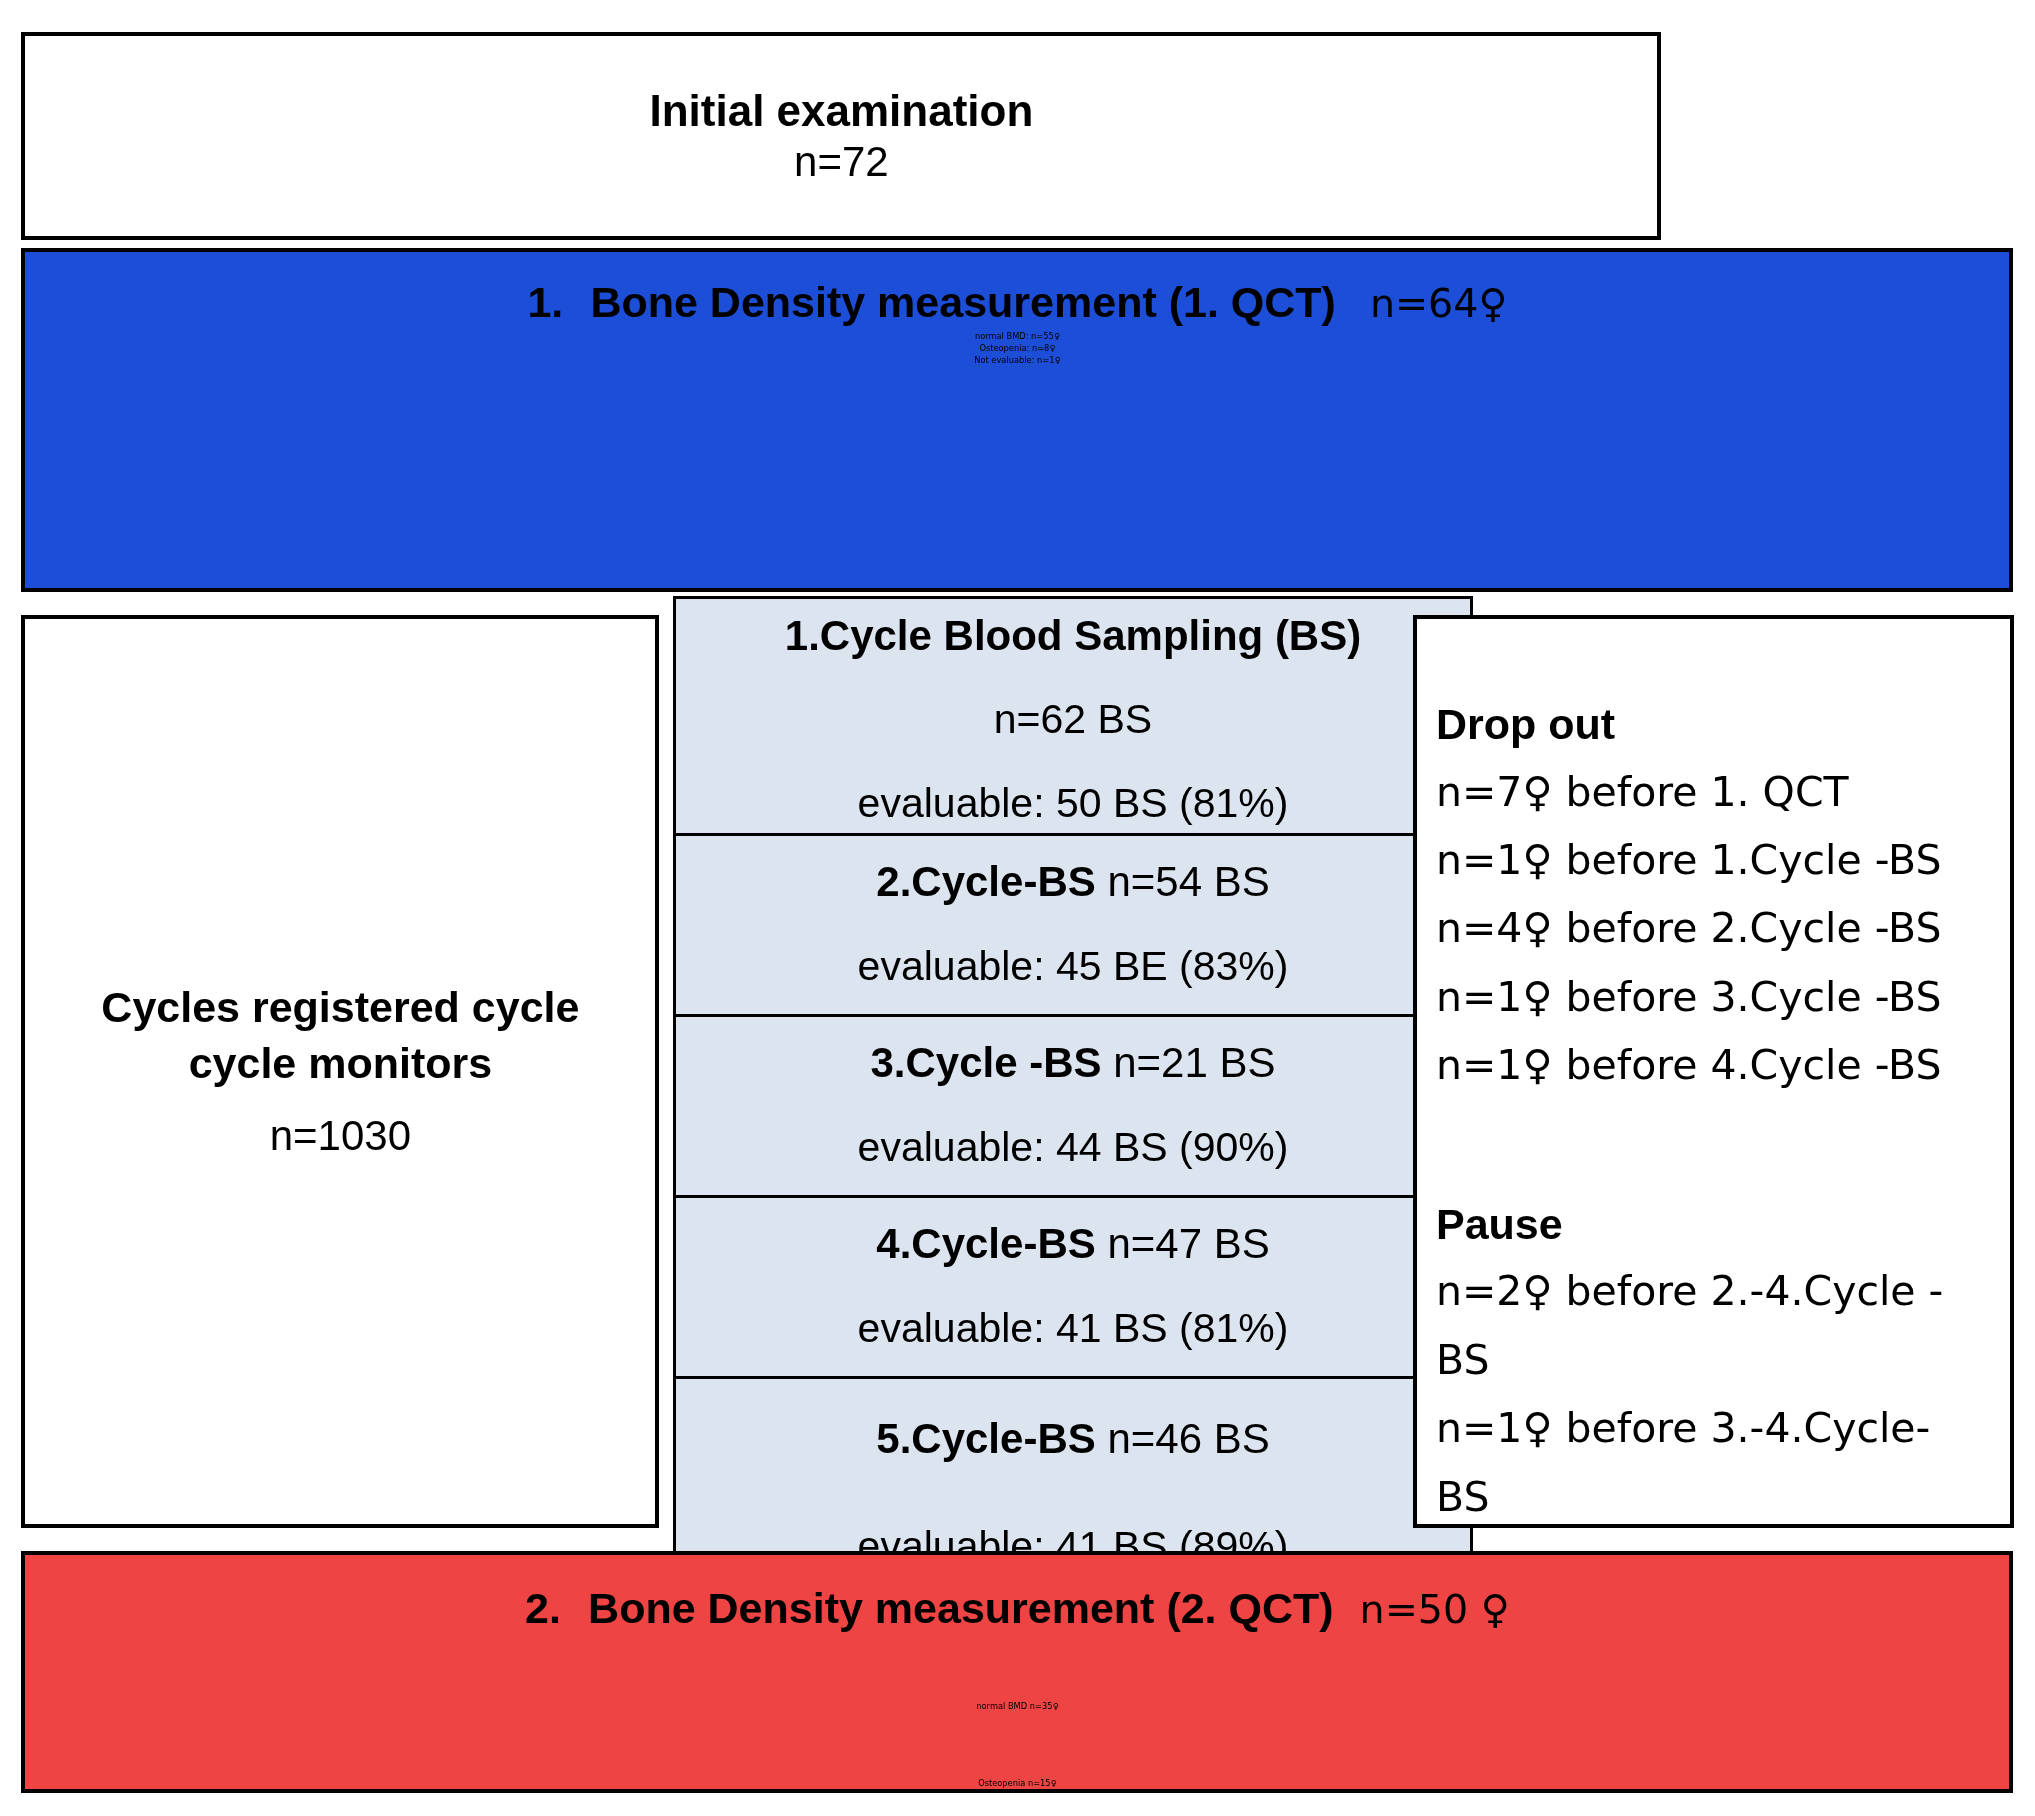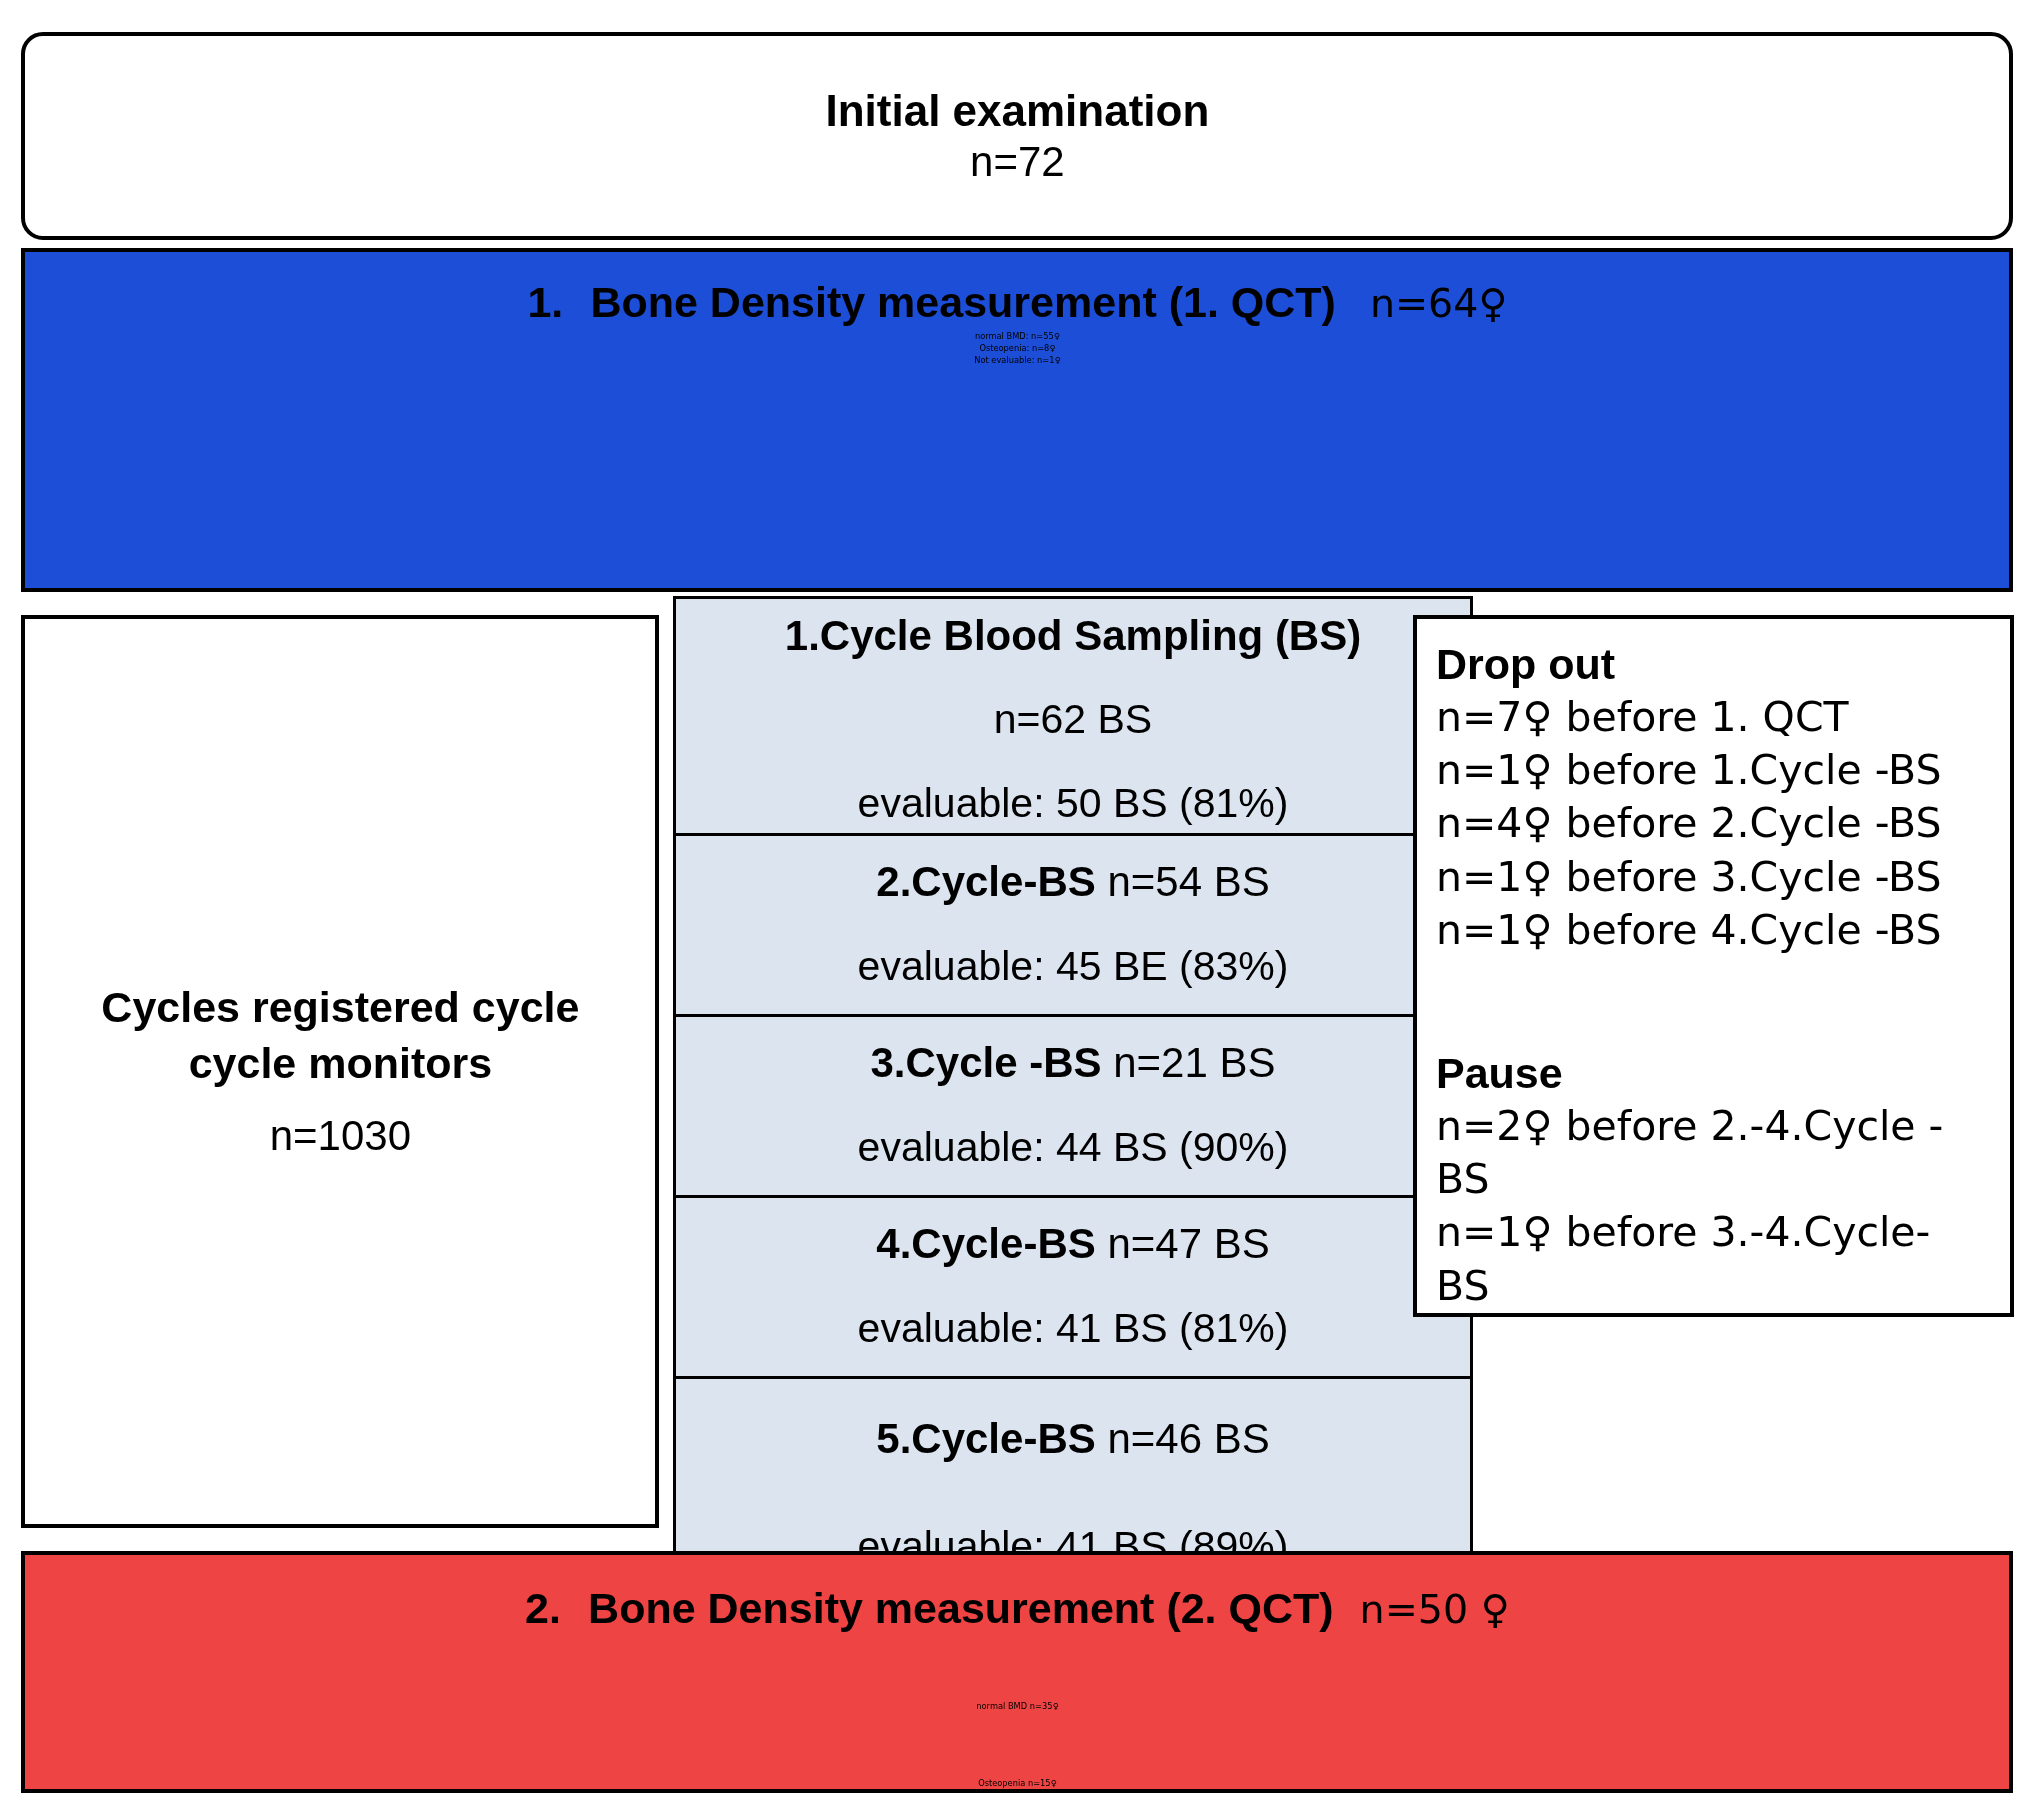--- a/index.html
+++ b/index.html
@@ -27,24 +27,23 @@
     flex-direction: column;
     align-items: center;
     justify-content: center;
     text-align: center;
   }
 
   
   #initial-box {
     left: 21.4px;
     top: 32px;
-    width: 1992px;
+    width: 1640px;
     height: 208px;
     background: #ffffff;
-    border-radius: 22px;
   }
   #initial-box .title {
     font-weight: bold;
     font-size: 44px;
     line-height: 1.18;
   }
   #initial-box .sub {
     font-size: 42px;
     line-height: 1.18;
   }
@@ -145,24 +144,24 @@
     line-height: 1.42;
     white-space: nowrap;
     margin-top: 26px;
   }
 
   
   #dropout-box {
     left: 1413px;
     top: 615px;
     width: 601px;
-    height: 702px;
+    height: 913px;
     background: #ffffff;
     align-items: flex-start;
-    justify-content: flex-end;
+    justify-content: space-between;
     text-align: left;
     padding: 20px 12.4px 0 19px;
   }
   .sec-head {
     font-weight: bold;
     font-size: 43px;
     line-height: 1.22;
     margin-top: 90px;
   }
   .sec-head.first { margin-top: 59px; }

